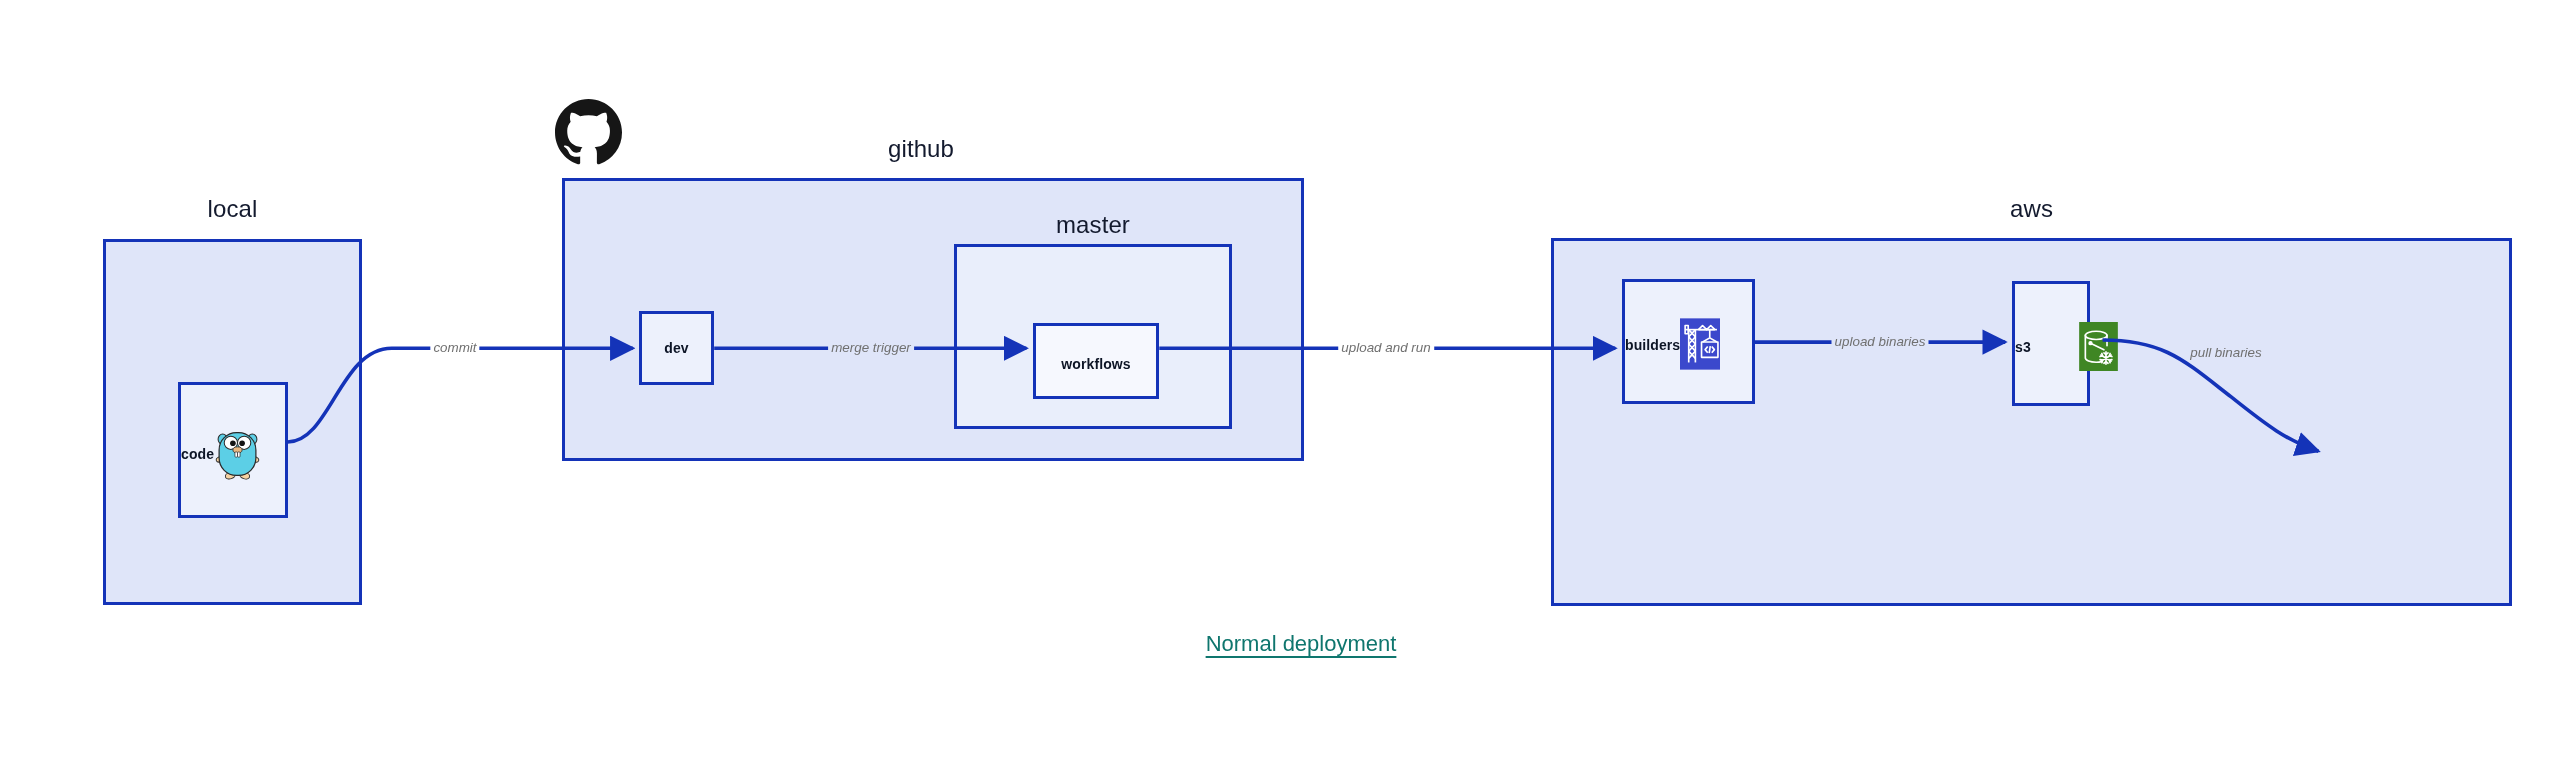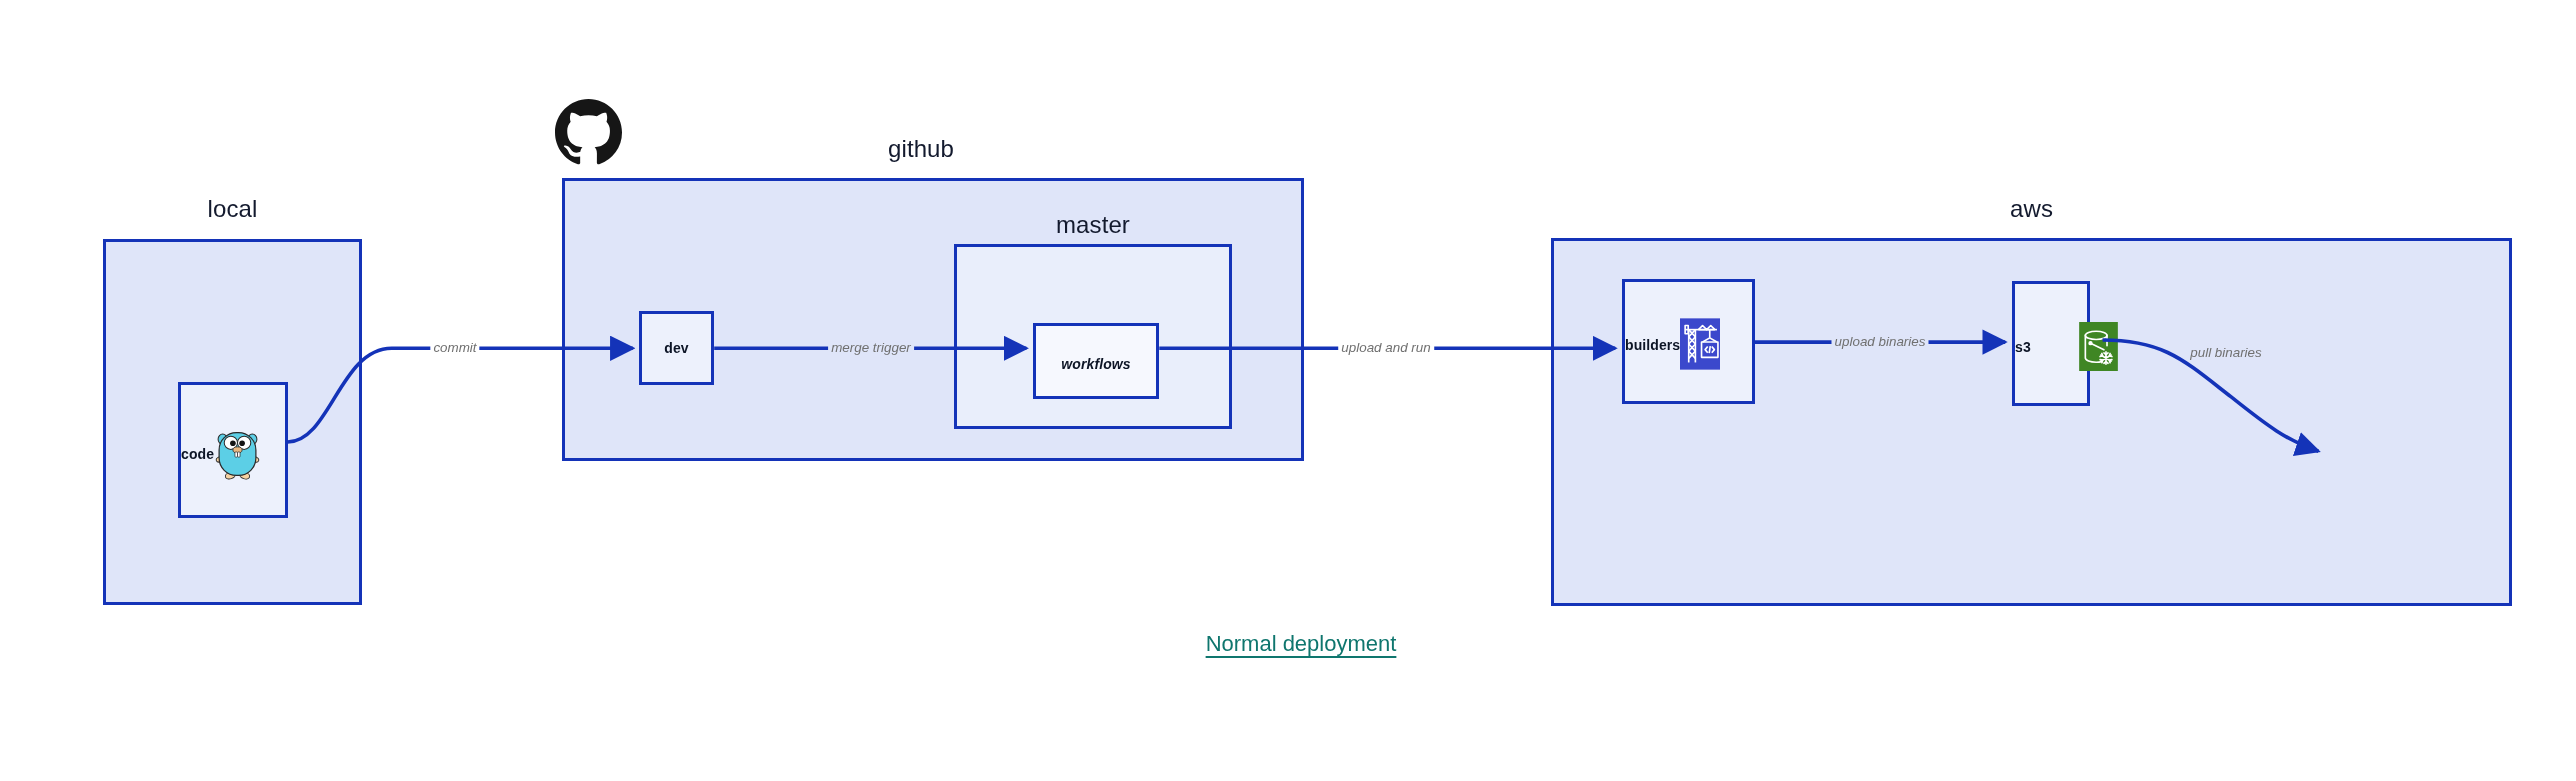--- a/index.html
+++ b/index.html
@@ -153,21 +153,21 @@
         <rect x="46" y="50" width="5" height="10" rx="1.5" fill="#ffffff" stroke="#2a2a2a" stroke-width="1.4"></rect>
       </svg>
     </span>
   </div>
 
   <div class="node" style="left:639px; top:311px; width:75px; height:74px; justify-content:center;">
     <span class="node-label" style="margin-top:0;">dev</span>
   </div>
 
   <div class="node" style="left:1033px; top:323px; width:126px; height:76px; justify-content:center; background:#f6f8fe;">
-    <span class="node-label" style="margin-top:5px;font-style:italic;">workflows</span>
+    <span class="node-label" style="margin-top:5px;">workflows</span>
   </div>
 
   <div class="node" style="left:1622px; top:279px; width:133px; height:125px;">
     <span class="node-label">builders</span>
     <span class="node-icon">
       <svg width="40" height="52" viewBox="0 0 78 100" aria-hidden="true">
         <rect x="0" y="0" width="78" height="100" fill="#3b48cc"></rect>
         <g fill="none" stroke="#ffffff" stroke-width="3.2" stroke-linejoin="round">
 
           <path d="M17 22 L17 86"></path>

